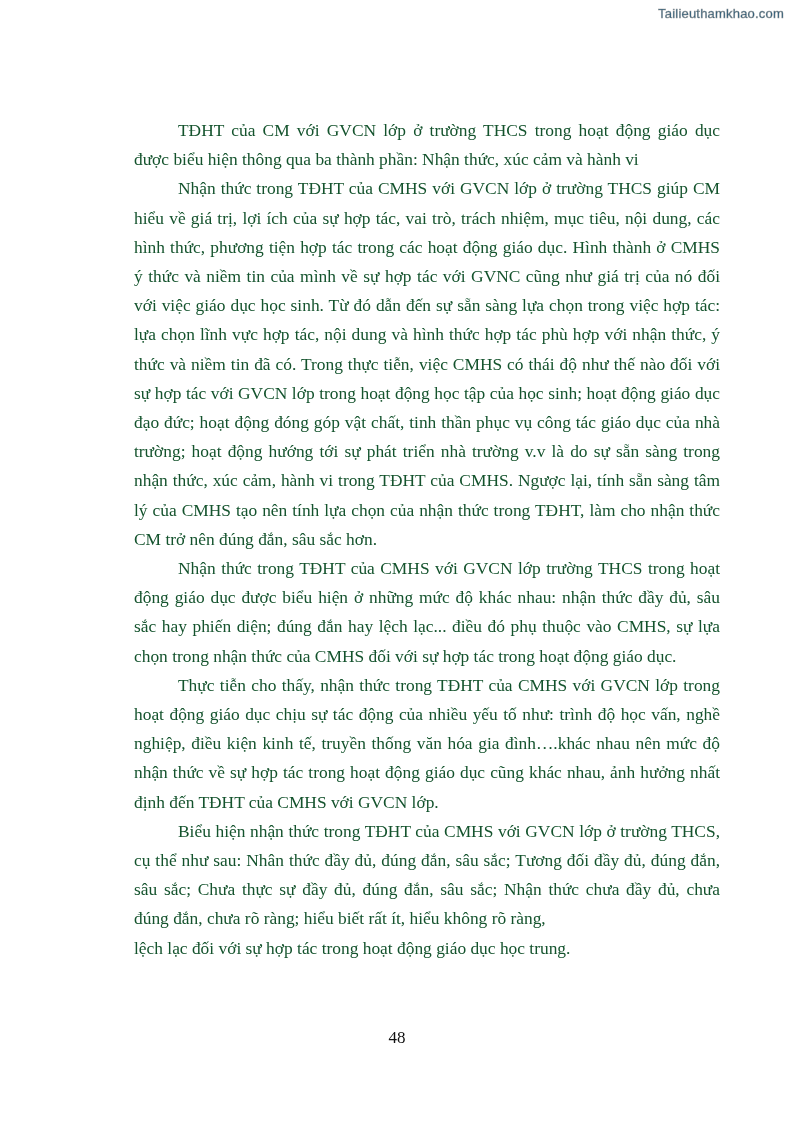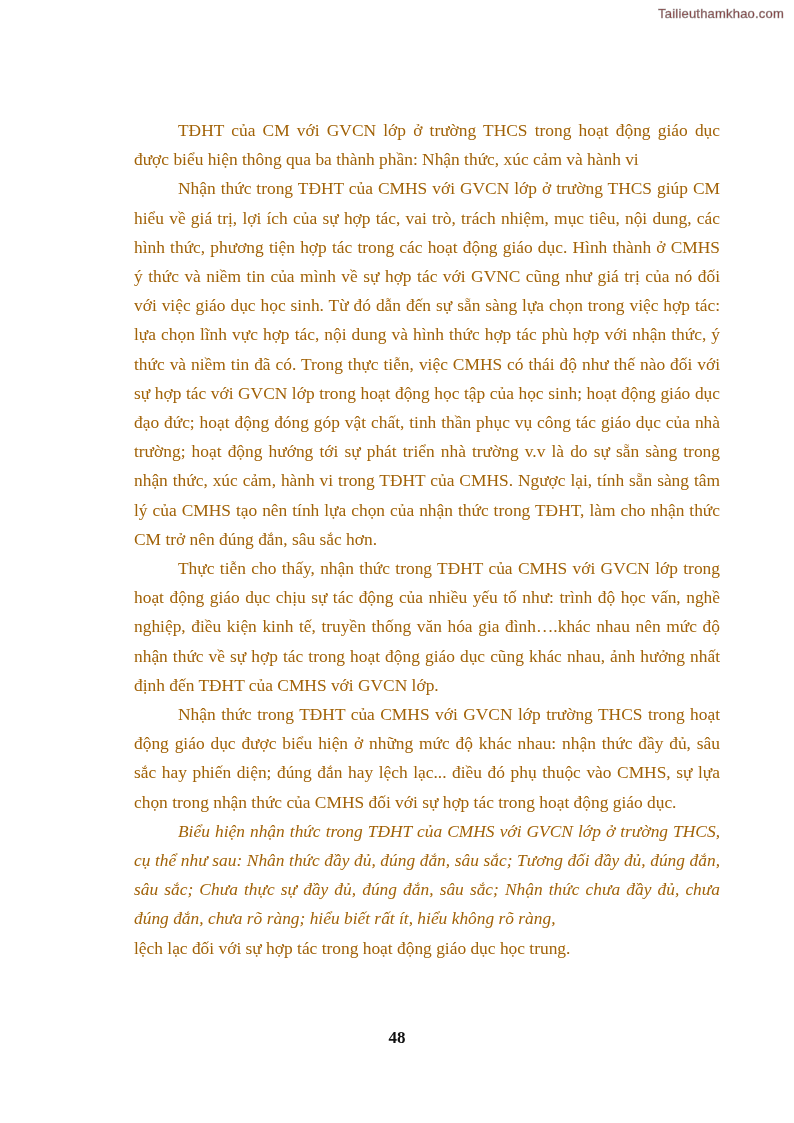--- a/index.html
+++ b/index.html
@@ -1,42 +1,42 @@
 <!DOCTYPE html>
 <html><head>
   <meta charset="utf-8">
   <style>
     html, body { margin: 0; padding: 0; background: #ffffff; }
     body { width: 794px; height: 1123px; position: relative; overflow: hidden; }
     .watermark {
       position: absolute; top: 6px; right: 10px;
       font-family: "Liberation Sans", sans-serif; font-size: 13px;
-      color: #7f1d1d; -webkit-text-stroke: 0.5px #9a9a9a; letter-spacing: 0.2px;
+      color: #0c4a6e; -webkit-text-stroke: 0.5px #9a9a9a; letter-spacing: 0.2px;
     }
     .page {
       position: absolute; left: 134px; top: 116px; width: 586px;
-      font-family: "Liberation Serif", serif; font-size: 17.4px; color: #a16207;
+      font-family: "Liberation Serif", serif; font-size: 17.4px; color: #14532d;
       line-height: 29.2px; text-align: justify;
     }
     .page p { margin: 0; text-indent: 44px; }
     .page p.it { font-style: italic; }
     .page p.noindent { text-indent: 0; }
-    .page p.last { text-align-last: left; font-style: italic; }
+    .page p.last { text-align-last: left; }
     .page-number {
       position: absolute; left: 0; width: 794px; top: 1028px; text-align: center;
-      font-family: "Liberation Serif", serif; font-size: 17px; color: #111; font-weight: bold;
+      font-family: "Liberation Serif", serif; font-size: 17px; color: #111;
     }
   </style>
 </head>
 <body>
 
 <div class="watermark">Tailieuthamkhao.com</div>
 
 <div class="page">
   <p>TĐHT của CM với GVCN lớp ở trường THCS trong hoạt động giáo dục được biểu hiện thông qua ba thành phần: Nhận thức, xúc cảm và hành vi</p>
   <p>Nhận thức trong TĐHT của CMHS với GVCN lớp ở trường THCS giúp CM hiểu về giá trị, lợi ích của sự hợp tác, vai trò, trách nhiệm, mục tiêu, nội dung, các hình thức, phương tiện hợp tác trong các hoạt động giáo dục. Hình thành ở CMHS ý thức và niềm tin của mình về sự hợp tác với GVNC cũng như giá trị của nó đối với việc giáo dục học sinh. Từ đó dẫn đến sự sẵn sàng lựa chọn trong việc hợp tác: lựa chọn lĩnh vực hợp tác, nội dung và hình thức hợp tác phù hợp với nhận thức, ý thức và niềm tin đã có. Trong thực tiễn, việc CMHS có thái độ như thế nào đối với sự hợp tác với GVCN lớp trong hoạt động học tập của học sinh; hoạt động giáo dục đạo đức; hoạt động đóng góp vật chất, tinh thần phục vụ công tác giáo dục của nhà trường; hoạt động hướng tới sự phát triển nhà trường v.v là do sự sẵn sàng trong nhận thức, xúc cảm, hành vi trong TĐHT của CMHS. Ngược lại, tính sẵn sàng tâm lý của CMHS tạo nên tính lựa chọn của nhận thức trong TĐHT, làm cho nhận thức CM trở nên đúng đắn, sâu sắc hơn.</p>
+  <p>Nhận thức trong TĐHT của CMHS với GVCN lớp trường THCS trong hoạt động giáo dục được biểu hiện ở những mức độ khác nhau: nhận thức đầy đủ, sâu sắc hay phiến diện; đúng đắn hay lệch lạc... điều đó phụ thuộc vào CMHS, sự lựa chọn trong nhận thức của CMHS đối với sự hợp tác trong hoạt động giáo dục.</p>
   <p> Thực tiễn cho thấy, nhận thức trong TĐHT của CMHS với GVCN lớp trong hoạt động giáo dục chịu sự tác động của nhiều yếu tố như: trình độ học vấn, nghề nghiệp, điều kiện kinh tế, truyền thống văn hóa gia đình….khác nhau nên mức độ nhận thức về sự hợp tác trong hoạt động giáo dục cũng khác nhau, ảnh hưởng nhất định đến TĐHT của CMHS với GVCN lớp.</p>
-  <p>Nhận thức trong TĐHT của CMHS với GVCN lớp trường THCS trong hoạt động giáo dục được biểu hiện ở những mức độ khác nhau: nhận thức đầy đủ, sâu sắc hay phiến diện; đúng đắn hay lệch lạc... điều đó phụ thuộc vào CMHS, sự lựa chọn trong nhận thức của CMHS đối với sự hợp tác trong hoạt động giáo dục.</p>
   <p class="last">Biểu hiện nhận thức trong TĐHT của CMHS với GVCN lớp ở trường THCS, cụ thể như sau: Nhân thức đầy đủ, đúng đắn, sâu sắc; Tương đối đầy đủ, đúng đắn, sâu sắc; Chưa thực sự đầy đủ, đúng đắn, sâu sắc; Nhận thức chưa đầy đủ, chưa đúng đắn, chưa rõ ràng; hiểu biết rất ít, hiểu không rõ ràng,</p>
   <p class="noindent">lệch lạc đối với sự hợp tác trong hoạt động giáo dục học trung.</p>
 </div>
 
 <div class="page-number">48</div>
 
 </body></html>

